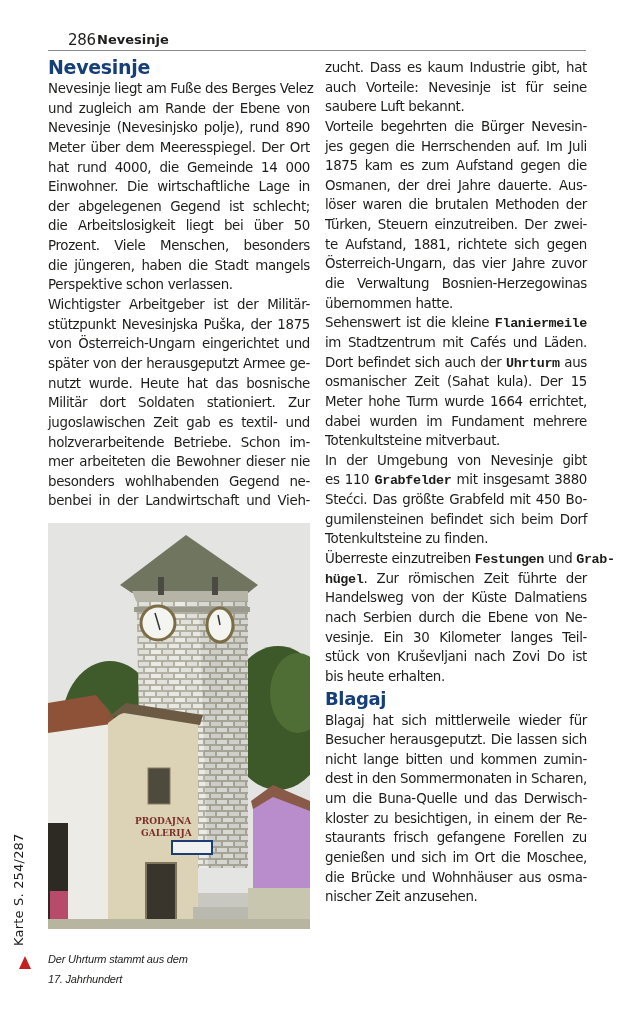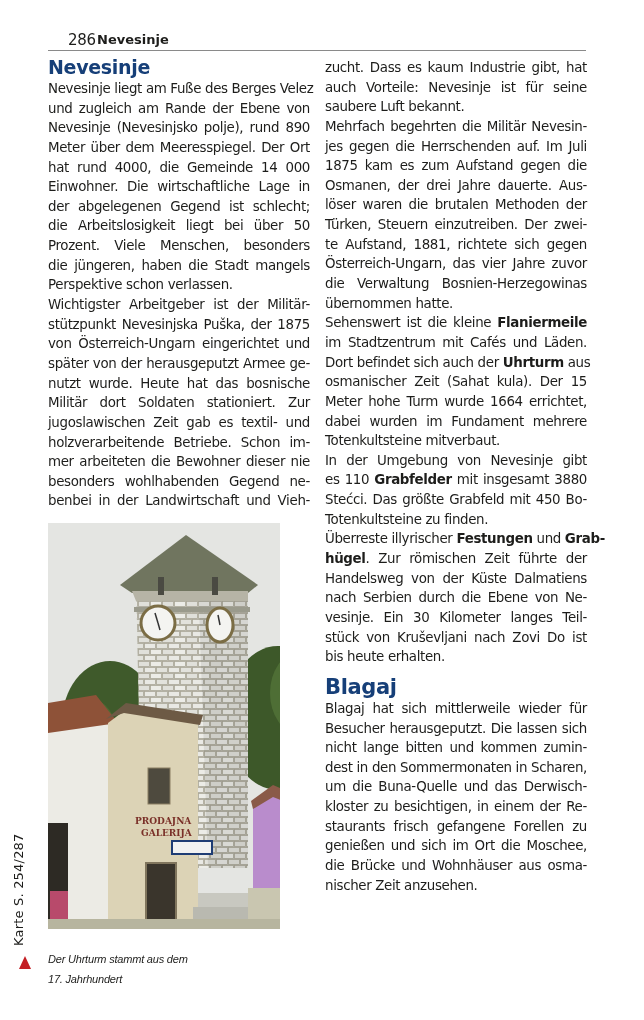--- a/index.html
+++ b/index.html
@@ -13,24 +13,24 @@
   .running-title { position: absolute; left: 49px; top: 2px; font-size: 13px; font-weight: bold; }
 
   .col { position: absolute; top: 55px; width: 262px; font-size: 13.4px; line-height: 19.65px;
          letter-spacing: -0.35px; }
   .col-left { left: 48px; }
   .col-right { left: 325px; top: 58px; }
 
   .line { display: block; white-space: nowrap; text-align: justify; text-align-last: justify; height: 19.65px; overflow: visible; }
   .line.last { text-align-last: left; }
   .h1 { color: #163f78; font-weight: bold; font-size: 19px; line-height: 24px; letter-spacing: -0.3px; margin-bottom: 0px; }
-  .h2 { color: #163f78; font-weight: bold; font-size: 21px; line-height: 24px; margin-top: 8px; }
-  b { font-weight: bold; }
-
-  .photo { position: absolute; left: 48px; top: 523px; width: 232px; height: 406px; overflow: hidden; background: #e5e6e3; }
+  .h2 { color: #163f78; font-weight: bold; font-size: 18px; line-height: 24px; margin-top: 0; }
+  b { font-weight: bold; font-family: Liberation Mono, monospace; }
+
+  .photo { position: absolute; left: 48px; top: 523px; width: 262px; height: 406px; overflow: hidden; background: #e5e6e3; }
   .caption { position: absolute; left: 48px; top: 933px; font-family: Liberation Sans, sans-serif; font-style: italic;
              font-size: 11px; line-height: 20px; color: #1d1d1b; letter-spacing: -0.2px; margin-top: 16px; }
 
   .map-ref { position: absolute; left: 11px; top: 946px; width: 20px; transform-origin: 0 0; transform: rotate(-90deg);
              white-space: nowrap; font-size: 13px; color: #1d1d1b; letter-spacing: 0.2px; }
   .map-triangle { position: absolute; left: 19px; top: 956px; width: 0; height: 0;
                   border-left: 6px solid transparent; border-right: 6px solid transparent; border-bottom: 13px solid #c41e24; }
 </style>
 </head>
 <body>
@@ -143,21 +143,21 @@
   <div class="map-ref">Karte S. 254/287</div>
   <div class="map-triangle"></div>
 
   <div class="col col-right">
     <div>
       <span class="line">zucht. Dass es kaum Industrie gibt, hat</span>
       <span class="line">auch Vorteile: Nevesinje ist für seine</span>
       <span class="line last">saubere Luft bekannt.</span>
     </div>
     <div>
-      <span class="line">Mehrfach begehrten die Militär Nevesin-</span>
+      <span class="line">Vorteile begehrten die Bürger Nevesin-</span>
       <span class="line">jes gegen die Herrschenden auf. Im Juli</span>
       <span class="line">1875 kam es zum Aufstand gegen die</span>
       <span class="line">Osmanen, der drei Jahre dauerte. Aus-</span>
       <span class="line">löser waren die brutalen Methoden der</span>
       <span class="line">Türken, Steuern einzutreiben. Der zwei-</span>
       <span class="line">te Aufstand, 1881, richtete sich gegen</span>
       <span class="line">Österreich-Ungarn, das vier Jahre zuvor</span>
       <span class="line">die Verwaltung Bosnien-Herzegowinas</span>
       <span class="line last">übernommen hatte.</span>
     </div>
@@ -167,24 +167,25 @@
       <span class="line"><span>Dort befindet sich auch der </span><b>Uhrturm</b><span> aus</span></span>
       <span class="line">osmanischer Zeit (Sahat kula). Der 15</span>
       <span class="line">Meter hohe Turm wurde 1664 errichtet,</span>
       <span class="line">dabei wurden im Fundament mehrere</span>
       <span class="line last">Totenkultsteine mitverbaut.</span>
     </div>
     <div>
       <span class="line">In der Umgebung von Nevesinje gibt</span>
       <span class="line"><span>es 110 </span><b>Grabfelder</b><span> mit insgesamt 3880</span></span>
       <span class="line">Stećci. Das größte Grabfeld mit 450 Bo-</span>
+      <span class="line">gumilensteinen befindet sich beim Dorf</span>
       <span class="line last">Totenkultsteine zu finden.</span>
     </div>
     <div>
-      <span class="line"><span>Überreste illyrischer </span><b>Festungen</b><span> und </span><b>Grab-</b></span>
+      <span class="line"><span>Überreste einzutreiben </span><b>Festungen</b><span> und </span><b>Grab-</b></span>
       <span class="line"><b>hügel</b><span>. Zur römischen Zeit führte der</span></span>
       <span class="line">Handelsweg von der Küste Dalmatiens</span>
       <span class="line">nach Serbien durch die Ebene von Ne-</span>
       <span class="line">vesinje. Ein 30 Kilometer langes Teil-</span>
       <span class="line">stück von Kruševljani nach Zovi Do ist</span>
       <span class="line last">bis heute erhalten.</span>
     </div>
 
     <div class="h2">Blagaj</div>
     <div>

